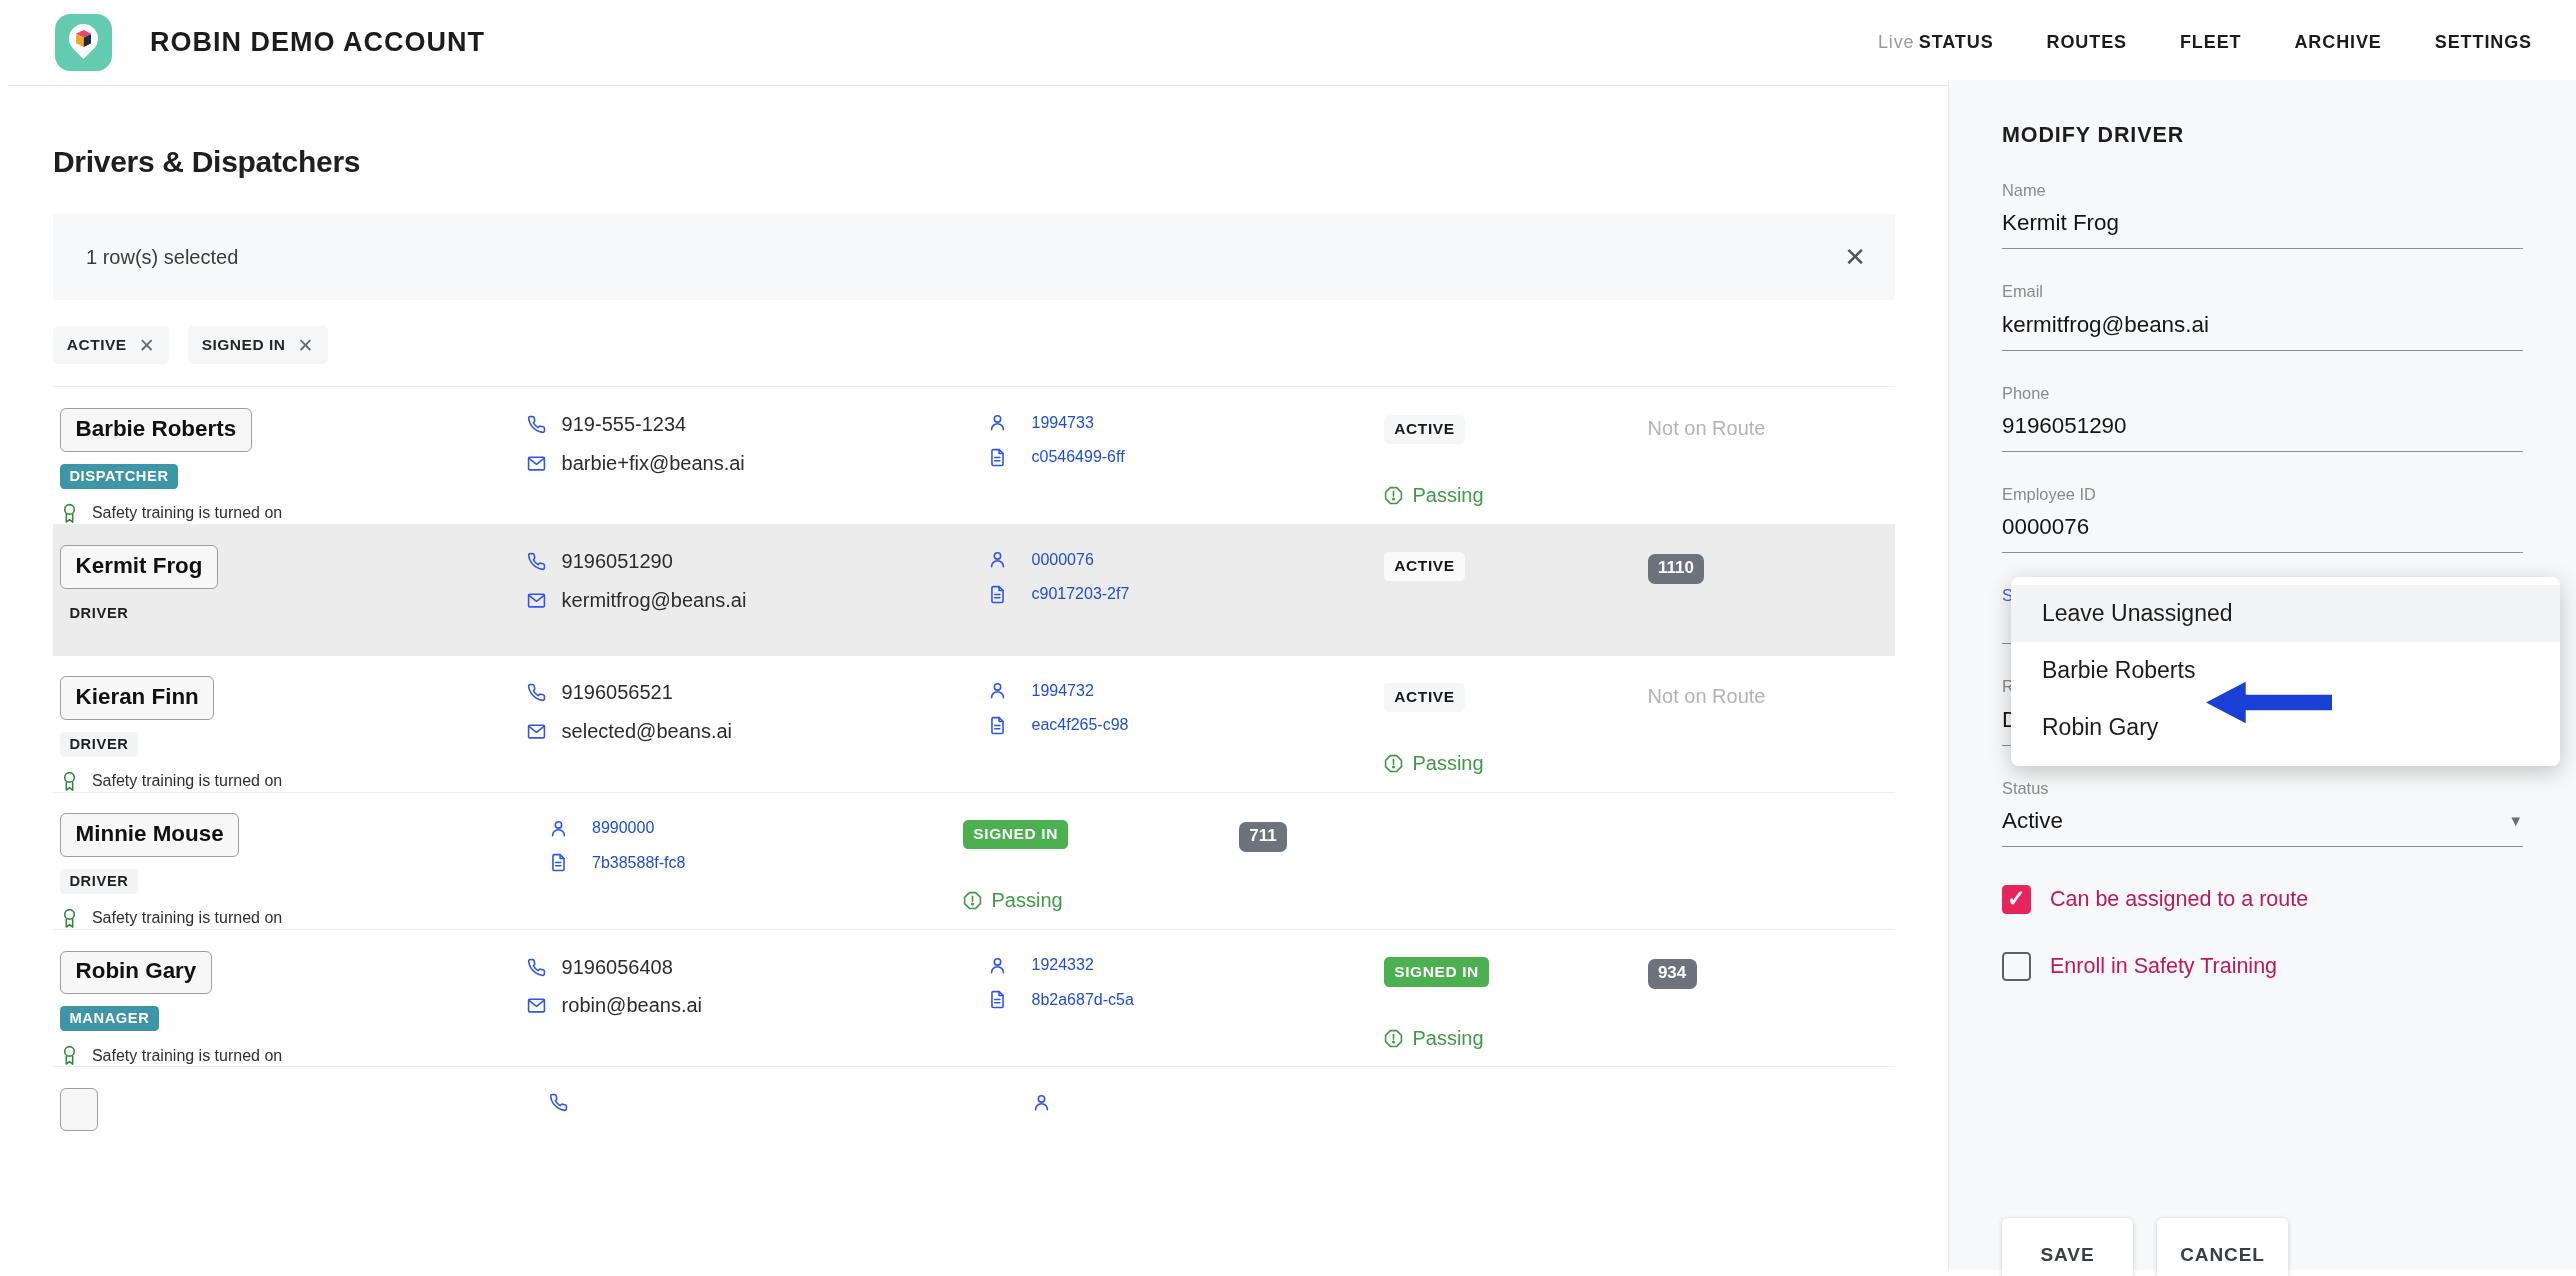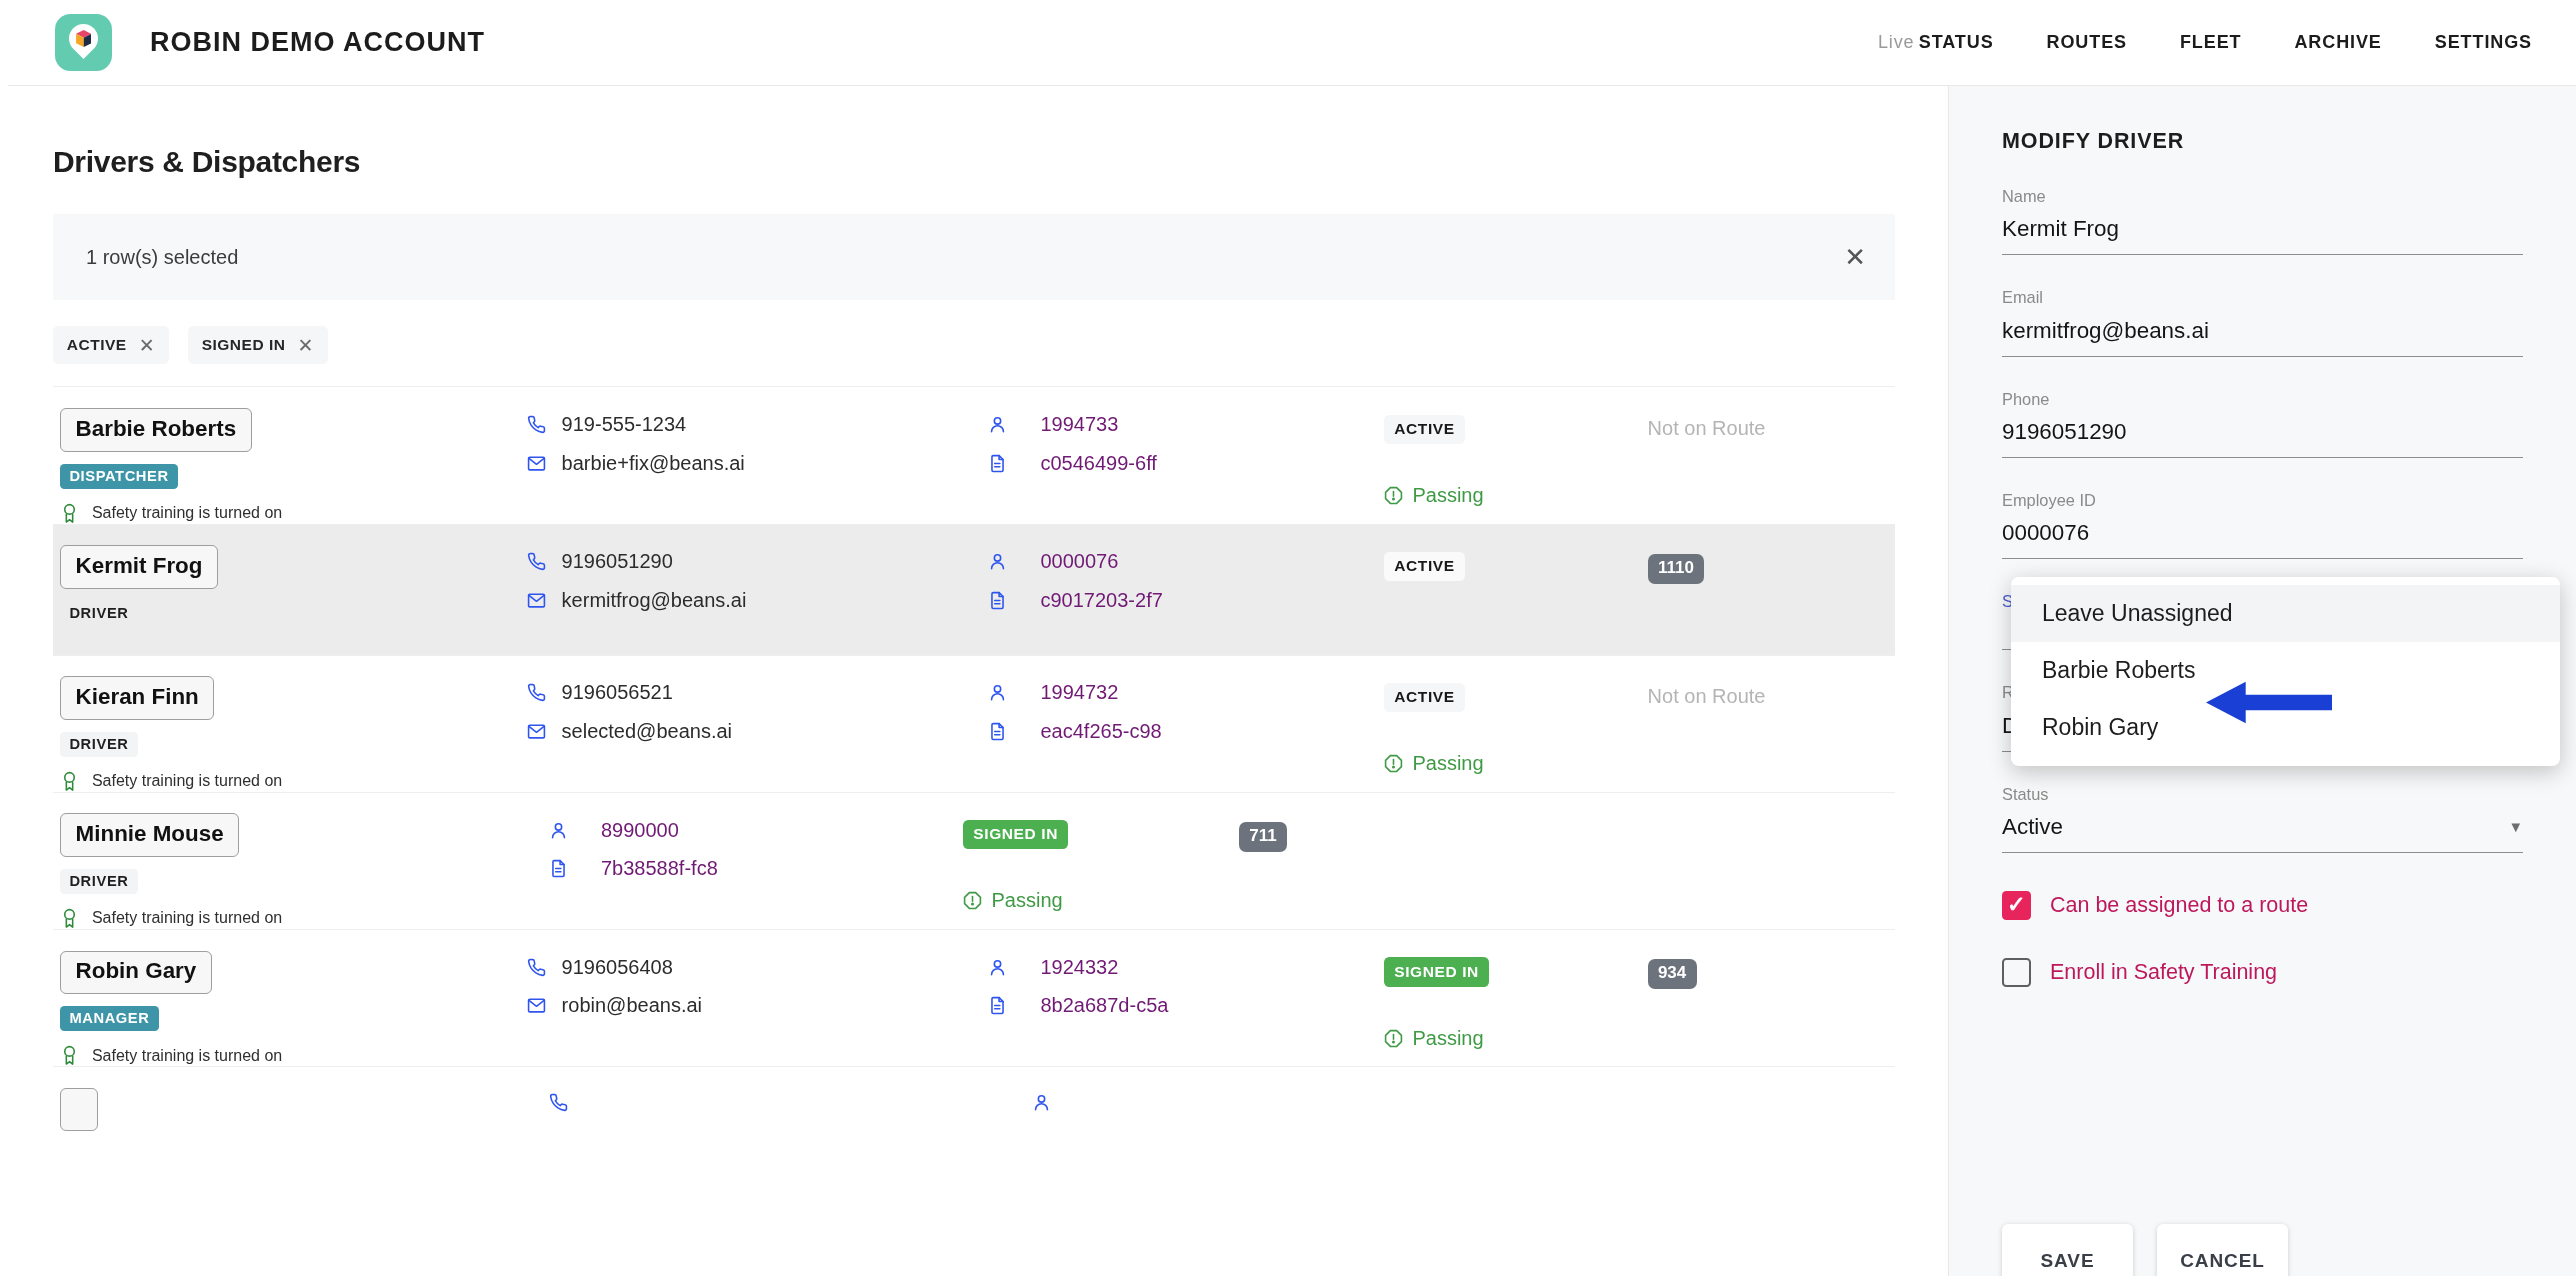--- a/index.html
+++ b/index.html
@@ -119,22 +119,22 @@
     font-size: 16px; color: #2f2f2f;
   }
 
   .col-contact { width: 483px; padding-top: 5.2px; }
   .contact-line {
     display: flex; align-items: center; gap: 15.5px;
     font-size: 20px; color: #2c2c2c; margin-bottom: 15.5px;
   }
   .col-ids { width: 414px; padding-top: 5.2px; }
   .id-line {
-    display: flex; align-items: center; gap: 33px;
-    font-size: 20px; color: #701a75; margin-bottom: 15.5px;
+    display: flex; align-items: center; gap: 24px;
+    font-size: 16px; color: #1d4ed8; margin-bottom: 15.5px;
   }
 
   .col-status { width: 276px; padding-top: 6.9px; }
   .status-badge {
     display: inline-block; border-radius: 5.2px;
     padding: 5.2px 10.3px 6px 10.3px;
     font-size: 15.5px; font-weight: bold; letter-spacing: 0.6px;
   }
   .status-active { background: #f5f6f7; color: #181818; }
   .status-active.on-selected { background: #fafafa; }
@@ -147,21 +147,21 @@
   .col-route { width: 259px; padding-top: 8.6px; }
   .not-on-route { font-size: 20px; color: #b4b4b4; }
   .route-badge {
     display: inline-block; background: #6c737c; color: #fff;
     border-radius: 6.9px; padding: 4.3px 10.3px 6px 10.3px;
     font-size: 17px; font-weight: bold;
   }
 
   
   .panel {
-    position: absolute; top: 86px; right: 0;
+    position: absolute; top: 80px; right: 0;
     width: 628px; height: 1190px;
     background: #f7f8f9;
     border-left: 1.7px solid #e6e7e8;
     padding: 43px 53px 0 53px;
   }
   .panel-title {
     font-size: 21.5px; font-weight: bold; letter-spacing: 0.9px;
     color: #1d1d1d; margin-bottom: 33px;
   }
   .field { margin-bottom: 33px; }

